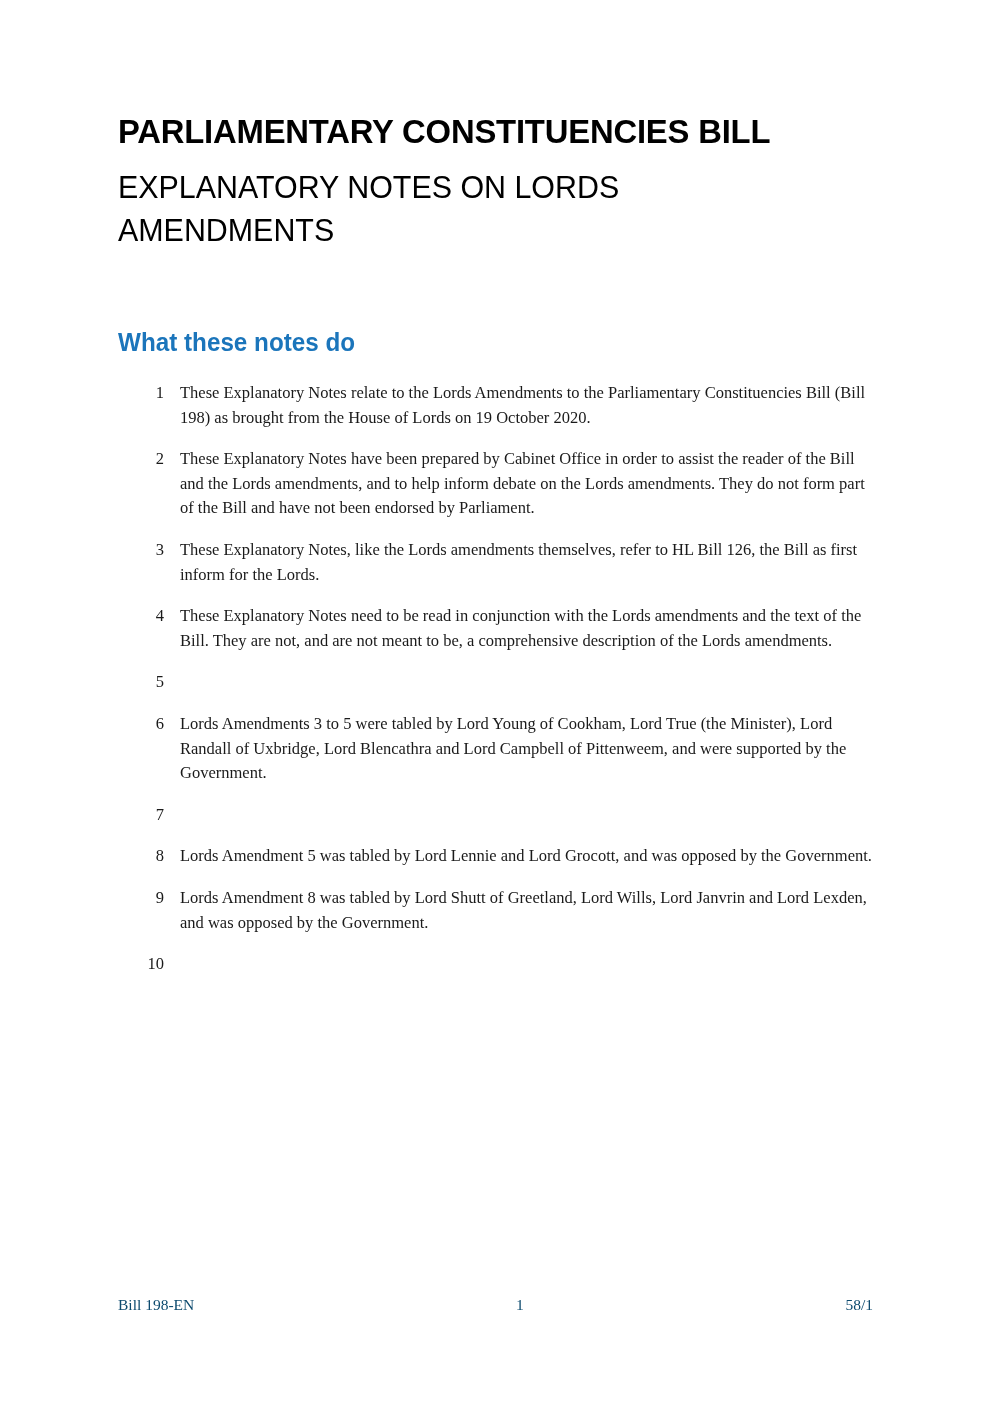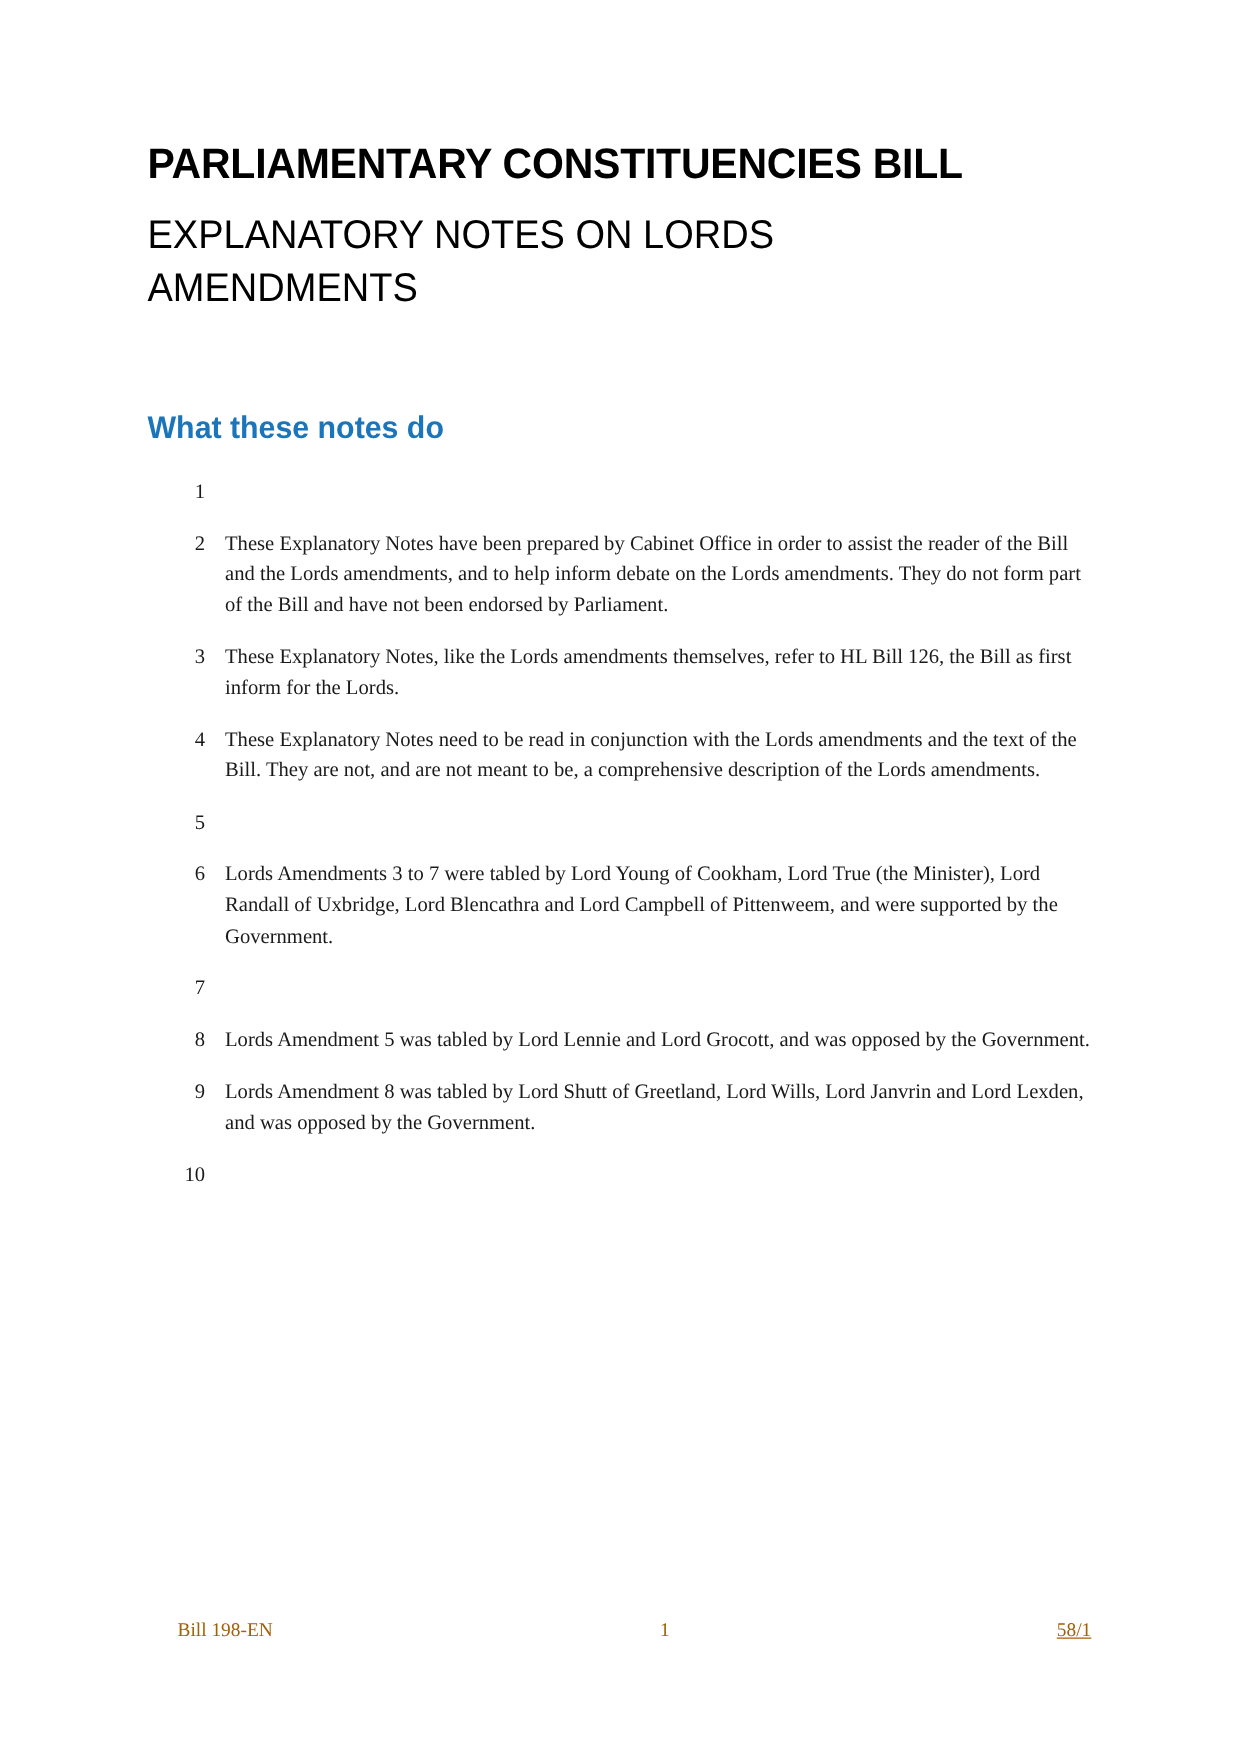--- a/index.html
+++ b/index.html
@@ -108,56 +108,55 @@
   
   .footer {
     position: absolute;
     left: 118px;
     right: 118px;
     top: 1296px;
     display: flex;
     align-items: baseline;
     font-family: "Liberation Serif", serif;
     font-size: 15.5px;
-    color: #a16207;
-    margin-left: 24px;
+    color: #0c4a6e;
   }
 
   .footer-left {
     flex: 0 0 auto;
     text-align: left;
   }
 
   .footer-center {
     flex: 1 1 auto;
     text-align: center;
   }
 
   .footer-right {
     flex: 0 0 auto;
     text-align: right;
-    text-decoration: underline;
   }
 </style>
 </head>
 <body>
 
 <div class="page">
 
   <div class="title-block">
     <h1 class="doc-title">PARLIAMENTARY CONSTITUENCIES BILL</h1>
     <h2 class="doc-subtitle">EXPLANATORY NOTES ON LORDS AMENDMENTS</h2>
   </div>
 
   <h3 class="section-heading">What these notes do</h3>
 
   <div class="notes">
 
     <div class="note">
       <div class="note-number">1</div>
+      <div class="note-text">These Explanatory Notes relate to the Lords Amendments to the Parliamentary Constituencies Bill (Bill 198) as brought from the House of Lords on 19 October 2020.</div>
     </div>
 
     <div class="note">
       <div class="note-number">2</div>
       <div class="note-text">These Explanatory Notes have been prepared by Cabinet Office in order to assist the reader of the Bill and the Lords amendments, and to help inform debate on the Lords amendments. They do not form part of the Bill and have not been endorsed by Parliament.</div>
     </div>
 
     <div class="note">
       <div class="note-number">3</div>
       <div class="note-text">These Explanatory Notes, like the Lords amendments themselves, refer to HL Bill 126, the Bill as first inform for the Lords.</div>
@@ -167,21 +166,21 @@
       <div class="note-number">4</div>
       <div class="note-text">These Explanatory Notes need to be read in conjunction with the Lords amendments and the text of the Bill. They are not, and are not meant to be, a comprehensive description of the Lords amendments.</div>
     </div>
 
     <div class="note">
       <div class="note-number">5</div>
     </div>
 
     <div class="note">
       <div class="note-number">6</div>
-      <div class="note-text">Lords Amendments 3 to 7 were tabled by Lord Young of Cookham, Lord True (the Minister), Lord Randall of Uxbridge, Lord Blencathra and Lord Campbell of Pittenweem, and were supported by the Government.</div>
+      <div class="note-text">Lords Amendments 3 to 5 were tabled by Lord Young of Cookham, Lord True (the Minister), Lord Randall of Uxbridge, Lord Blencathra and Lord Campbell of Pittenweem, and were supported by the Government.</div>
     </div>
 
     <div class="note">
       <div class="note-number">7</div>
     </div>
 
     <div class="note">
       <div class="note-number">8</div>
       <div class="note-text">Lords Amendment 5 was tabled by Lord Lennie and Lord Grocott, and was opposed by the Government.</div>
     </div>

